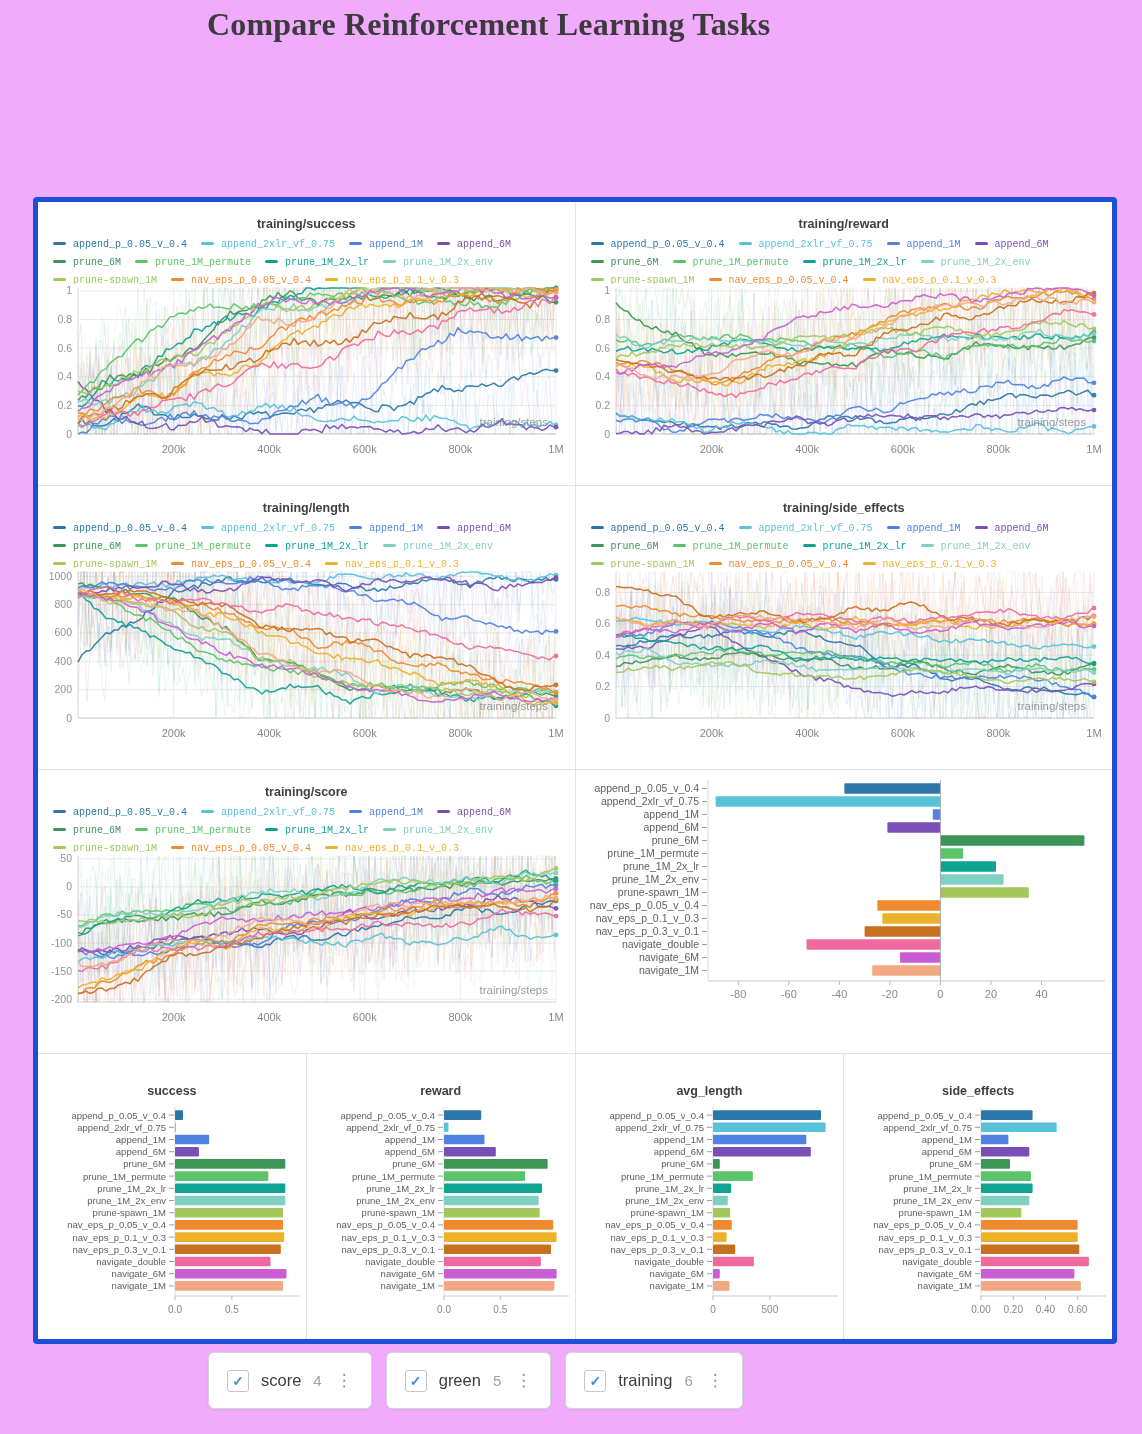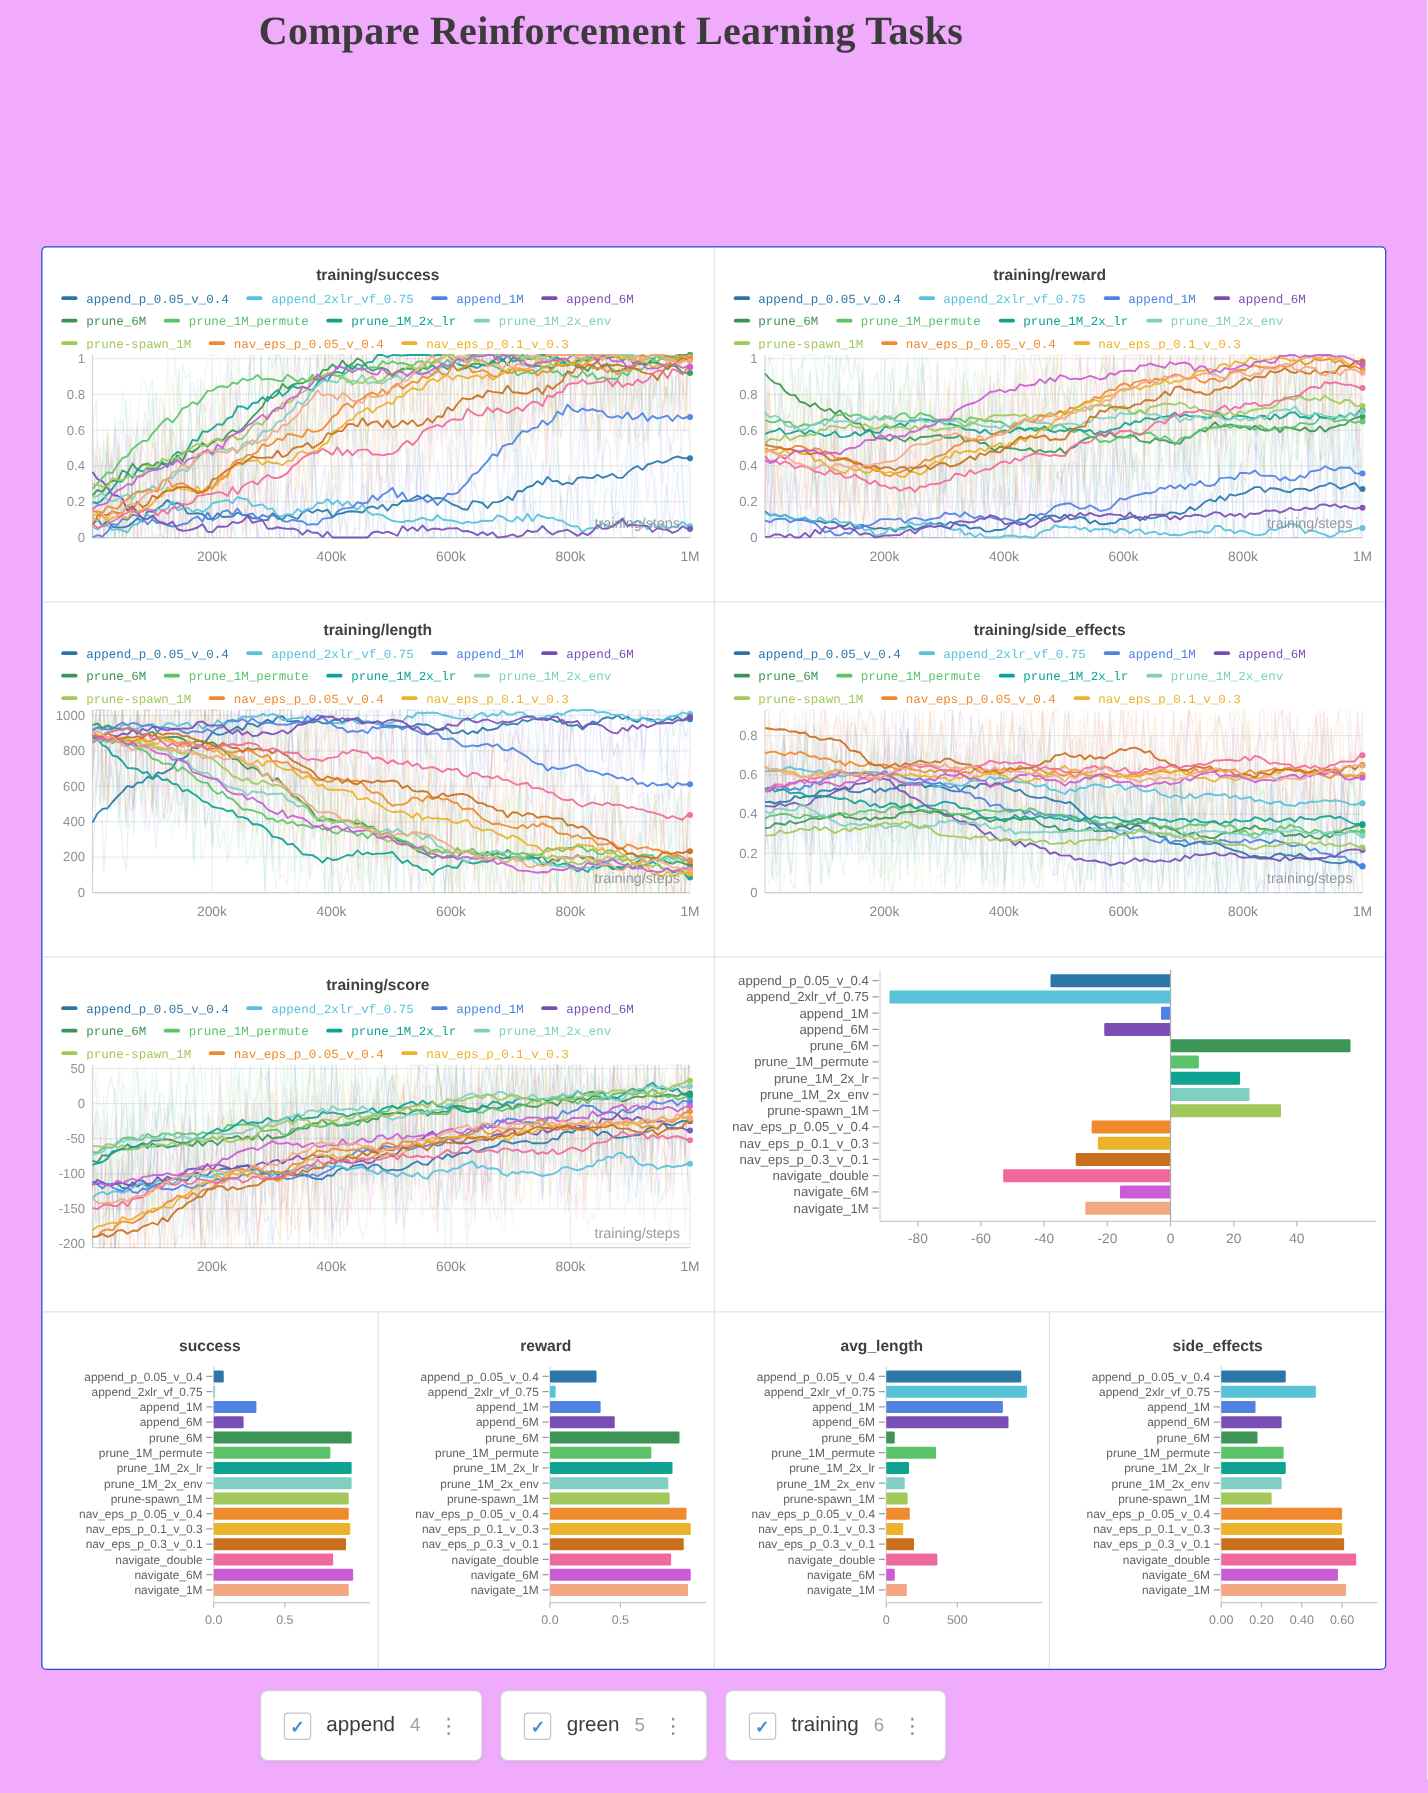--- a/index.html
+++ b/index.html
@@ -1,27 +1,27 @@
 <!DOCTYPE html>
 <html><head>
 <meta charset="utf-8">
 <style>
   html,body{margin:0;padding:0;background:#fff;}
   .page{position:relative;width:1142px;height:1434px;background:#f0abfc;font-family:"Liberation Sans",sans-serif;overflow:hidden;}
   .page-title{position:absolute;left:207px;top:6px;font-family:"Liberation Serif","DejaVu Serif",serif;font-size:32px;font-weight:600;color:#3b3b3b;letter-spacing:.2px;}
   .page-subtitle{position:absolute;left:207px;top:74px;font-family:"Liberation Serif","DejaVu Serif",serif;font-size:23px;font-weight:400;color:#3f3f3f;}
-  .board{position:absolute;left:33px;top:197px;width:1074px;border:1px solid #1d4ed8;border-radius:4px;background:#fff;overflow:hidden;}
+  .board{position:absolute;left:33px;top:197px;width:1074px;border:5px solid #1d4ed8;border-radius:4px;background:#fff;overflow:hidden;}
   .row{display:flex;border-bottom:1px solid #e1e3e7;}
   .row:last-child{border-bottom:none;}
   .row.r3{height:283px;}
   .row.r4{height:285px;}
   .panel{flex:1;min-width:0;border-right:1px solid #e1e3e7;position:relative;}
   .panel:last-child{border-right:none;}
   .panel-title{text-align:center;font-size:12.5px;font-weight:700;color:#3d3f42;margin:15px 0 3px 0;}
-  .panel.small .panel-title{margin-top:20px;}
+  .panel.small .panel-title{margin-top:30px;}
   .legend{height:50px;overflow:hidden;text-align:left;padding:0 8px;line-height:15px;margin-top:0;}
   .legend .li{display:inline-block;margin:0 7px;font-family:"Liberation Mono","DejaVu Sans Mono",monospace;font-size:10px;white-space:nowrap;cursor:pointer;}
   .legend .li i{display:inline-block;width:13px;height:3px;border-radius:2px;vertical-align:2px;margin-right:7px;}
   .plot{margin:0 3px;}
   .plot svg{display:block;margin:0 auto;}
   .chips{position:absolute;left:208px;top:1352px;display:flex;gap:14px;}
   .chip{display:flex;align-items:center;gap:12px;height:55px;padding:0 18px;border:1px solid #d2d4d9;border-radius:6px;background:#fff;box-shadow:0 1px 3px rgba(0,0,0,.05);cursor:pointer;}
   .cb{width:20px;height:20px;border:1px solid #c2c5cb;border-radius:3px;background:#fff;display:flex;align-items:center;justify-content:center;color:#3f8fd6;font-size:14px;font-weight:700;}
   .chip-label{font-size:16.5px;color:#3a3d42;font-weight:500;}
   .chip-count{font-size:15px;color:#9da1a8;}
@@ -732,21 +732,21 @@
               <text x="230.66666666666669" y="212" text-anchor="middle" fill="#85888d" font-size="10">0.60</text>
             </svg>
           </div>
       </section>
     </div>
   </div>
 
   <div class="chips">
     <div class="chip">
       <span class="cb">✓</span>
-      <span class="chip-label">append</span>
+      <span class="chip-label">score</span>
       <span class="chip-count">4</span>
       <span class="kebab">⋮</span>
     </div>
     <div class="chip">
       <span class="cb">✓</span>
       <span class="chip-label">green</span>
       <span class="chip-count">5</span>
       <span class="kebab">⋮</span>
     </div>
     <div class="chip">

